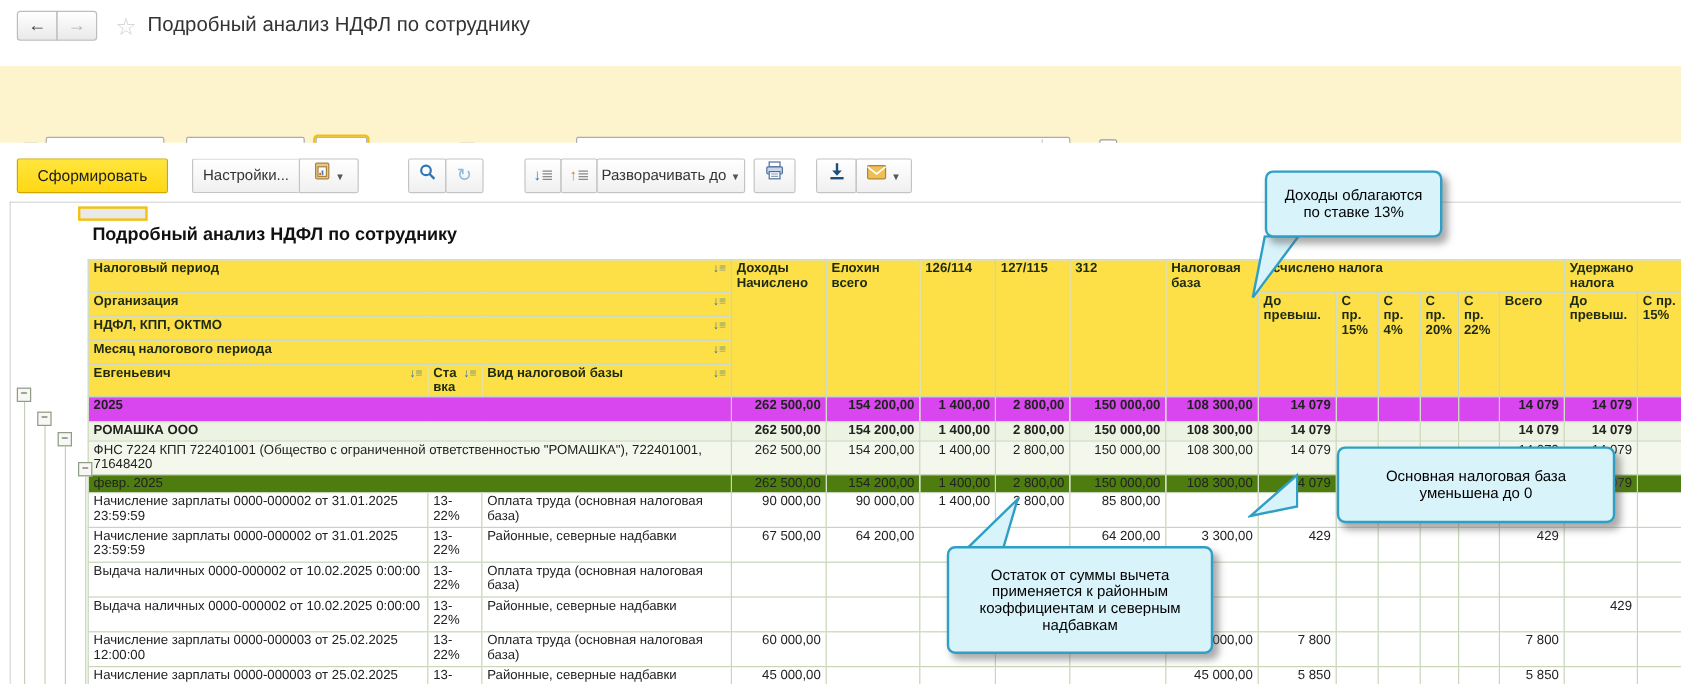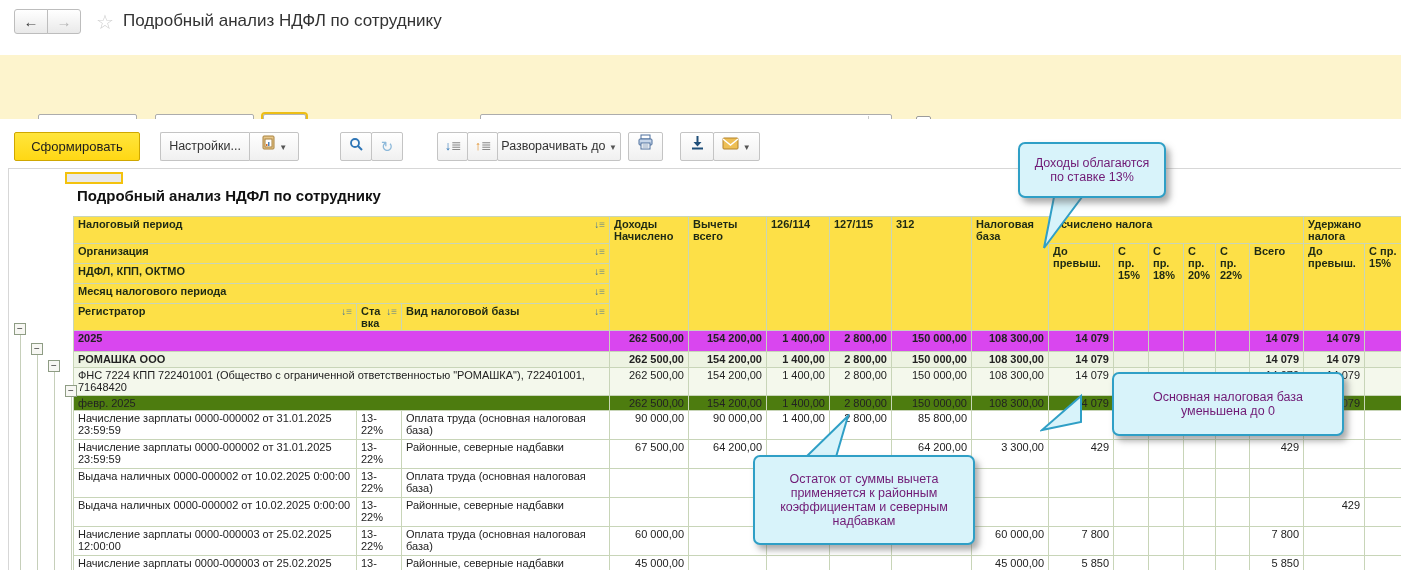--- a/index.html
+++ b/index.html
@@ -81,24 +81,24 @@
   tr.lvl1 td { background:#d946ef; font-weight:bold; font-size:11px; border-top:1px solid #8fae74; }
   tr.lvl2 td { background:#edf3e2; font-weight:bold; }
   tr.lvl3 td { background:#f4f8ec; }
   tr.lvl4 td { background:#4d7c0f; }
   tr.det  td { background:#ffffff; }
   td.ind1 { padding-left:4px; } td.ind2 { padding-left:18px; } td.ind3 { padding-left:32px; }
   td.ind4 { padding-left:46px; } td.ind5 { padding-left:60px; }
 
   
   .callout { position:absolute; background:#d8f3fa; border:2px solid #2f9fc6; border-radius:7px;
-    box-shadow:4px 5px 6px rgba(90,90,90,.5); font-size:12.5px; color:#701a75; text-align:center;
-    display:flex; align-items:center; justify-content:center; padding:4px 10px; z-index:20; }
+    box-shadow:4px 5px 6px rgba(90,90,90,.5); font-size:12.5px; color:#000000; text-align:center;
+    display:flex; align-items:center; justify-content:center; padding:4px 10px; z-index:20;margin-left:36px; }
   .c1 { left:1018px; top:142px; width:148px; height:56px; }
-  .c2 { left:1112px; top:372px; width:232px; height:64px; }
+  .c2 { left:1078px; top:372px; width:232px; height:64px; }
   .c3 { left:753px; top:455px; width:222px; height:90px;text-align:center; }
   .tail { position:absolute; z-index:19; }
 </style>
 </head>
 <body>
 
 <div class="stage">
 
   <div class="topbar">
     <div class="navbtn back"><span>←</span></div>
@@ -229,47 +229,47 @@
           <col style="width:32px">
           <col style="width:34px">
           <col style="width:54px">
         <col style="width:61px">
           <col style="width:38px">
       </colgroup>
       <tbody>
         <tr style="height:20px;">
           <td class="h" colspan="3"><span class="sort"></span><span>Налоговый период</span></td>
           <td class="h" rowspan="5"><span>Доходы</span><br><span>Начислено</span></td>
-          <td class="h" rowspan="5"><span>Вычеты</span><br><span>всего</span></td>
+          <td class="h" rowspan="5"><span>Елохин</span><br><span>всего</span></td>
           <td class="h" rowspan="5">126/114</td>
           <td class="h" rowspan="5">127/115</td>
           <td class="h" rowspan="5">312</td>
           <td class="h" rowspan="5">Налоговая база</td>
           <td class="h" colspan="6">Исчислено налога</td>
           <td class="h" colspan="2">Удержано налога</td>
         </tr>
         <tr style="height:20px;">
           <td class="h" colspan="3"><span class="sort"></span><span>Организация</span></td>
           <td class="h" rowspan="4">До превыш.</td>
           <td class="h brk" rowspan="4">С пр. 15%</td>
-          <td class="h brk" rowspan="4">С пр. 18%</td>
+          <td class="h brk" rowspan="4">С пр. 4%</td>
           <td class="h brk" rowspan="4">С пр. 20%</td>
           <td class="h brk" rowspan="4">С пр. 22%</td>
           <td class="h" rowspan="4">Всего</td>
           <td class="h" rowspan="4">До превыш.</td>
           <td class="h brk" rowspan="4">С пр. 15%</td>
         </tr>
         <tr style="height:20px;">
           <td class="h" colspan="3"><span class="sort"></span><span>НДФЛ, КПП, ОКТМО</span></td>
         </tr>
         <tr style="height:20px;">
           <td class="h" colspan="3"><span class="sort"></span><span>Месяц налогового периода</span></td>
         </tr>
         <tr style="height:22px;">
-          <td class="h"><span class="sort"></span><span>Регистратор</span></td>
+          <td class="h"><span class="sort"></span><span>Евгеньевич</span></td>
           <td class="h brk"><span class="sort"></span><span>Ставка</span></td>
           <td class="h"><span class="sort"></span><span>Вид налоговой базы</span></td>
         </tr>
       </tbody>
       <tbody id="report-body">
           <tr class="lvl1" style="height: 21px;">
             <td class="ind1" colspan="3">2025</td>
             <td class="num">262 500,00</td>
             <td class="num">154 200,00</td>
             <td class="num">1 400,00</td>

